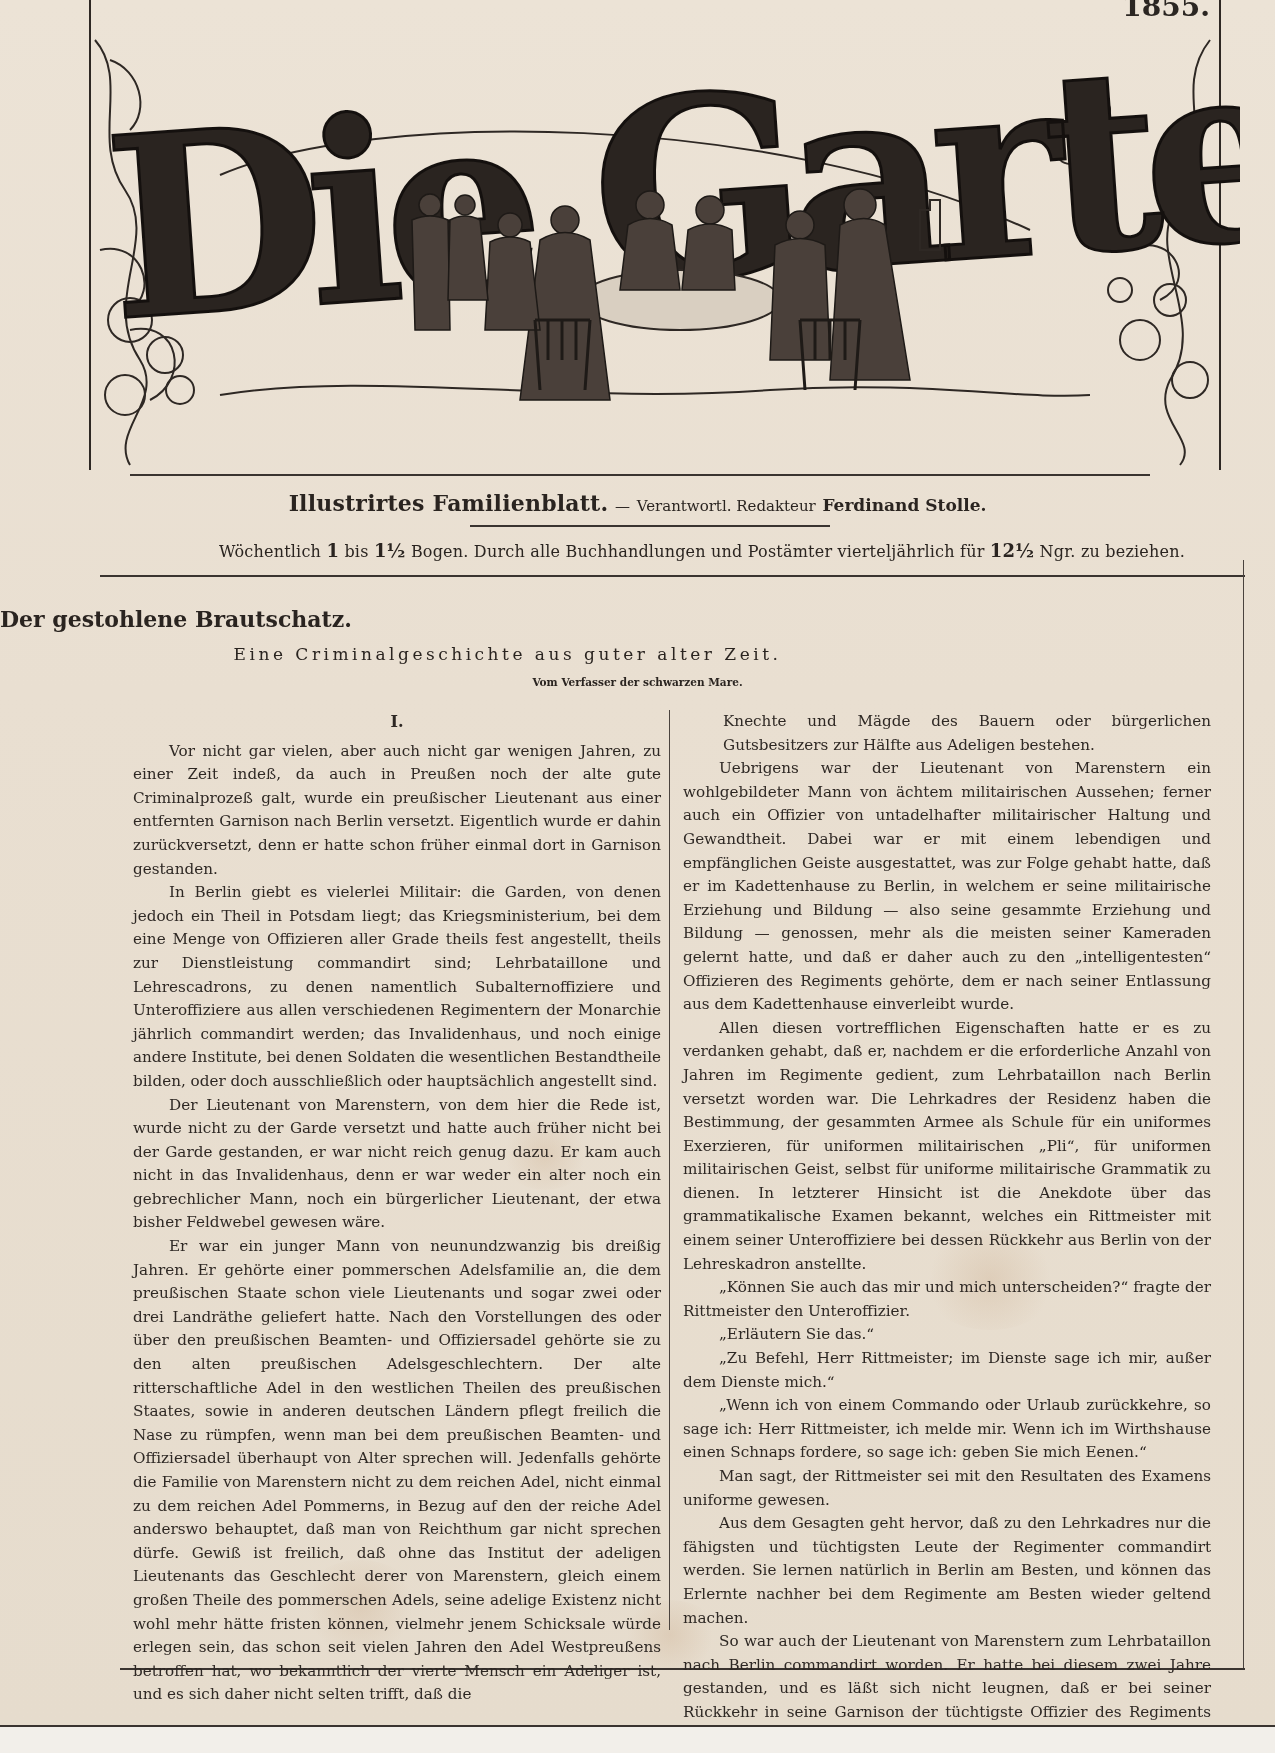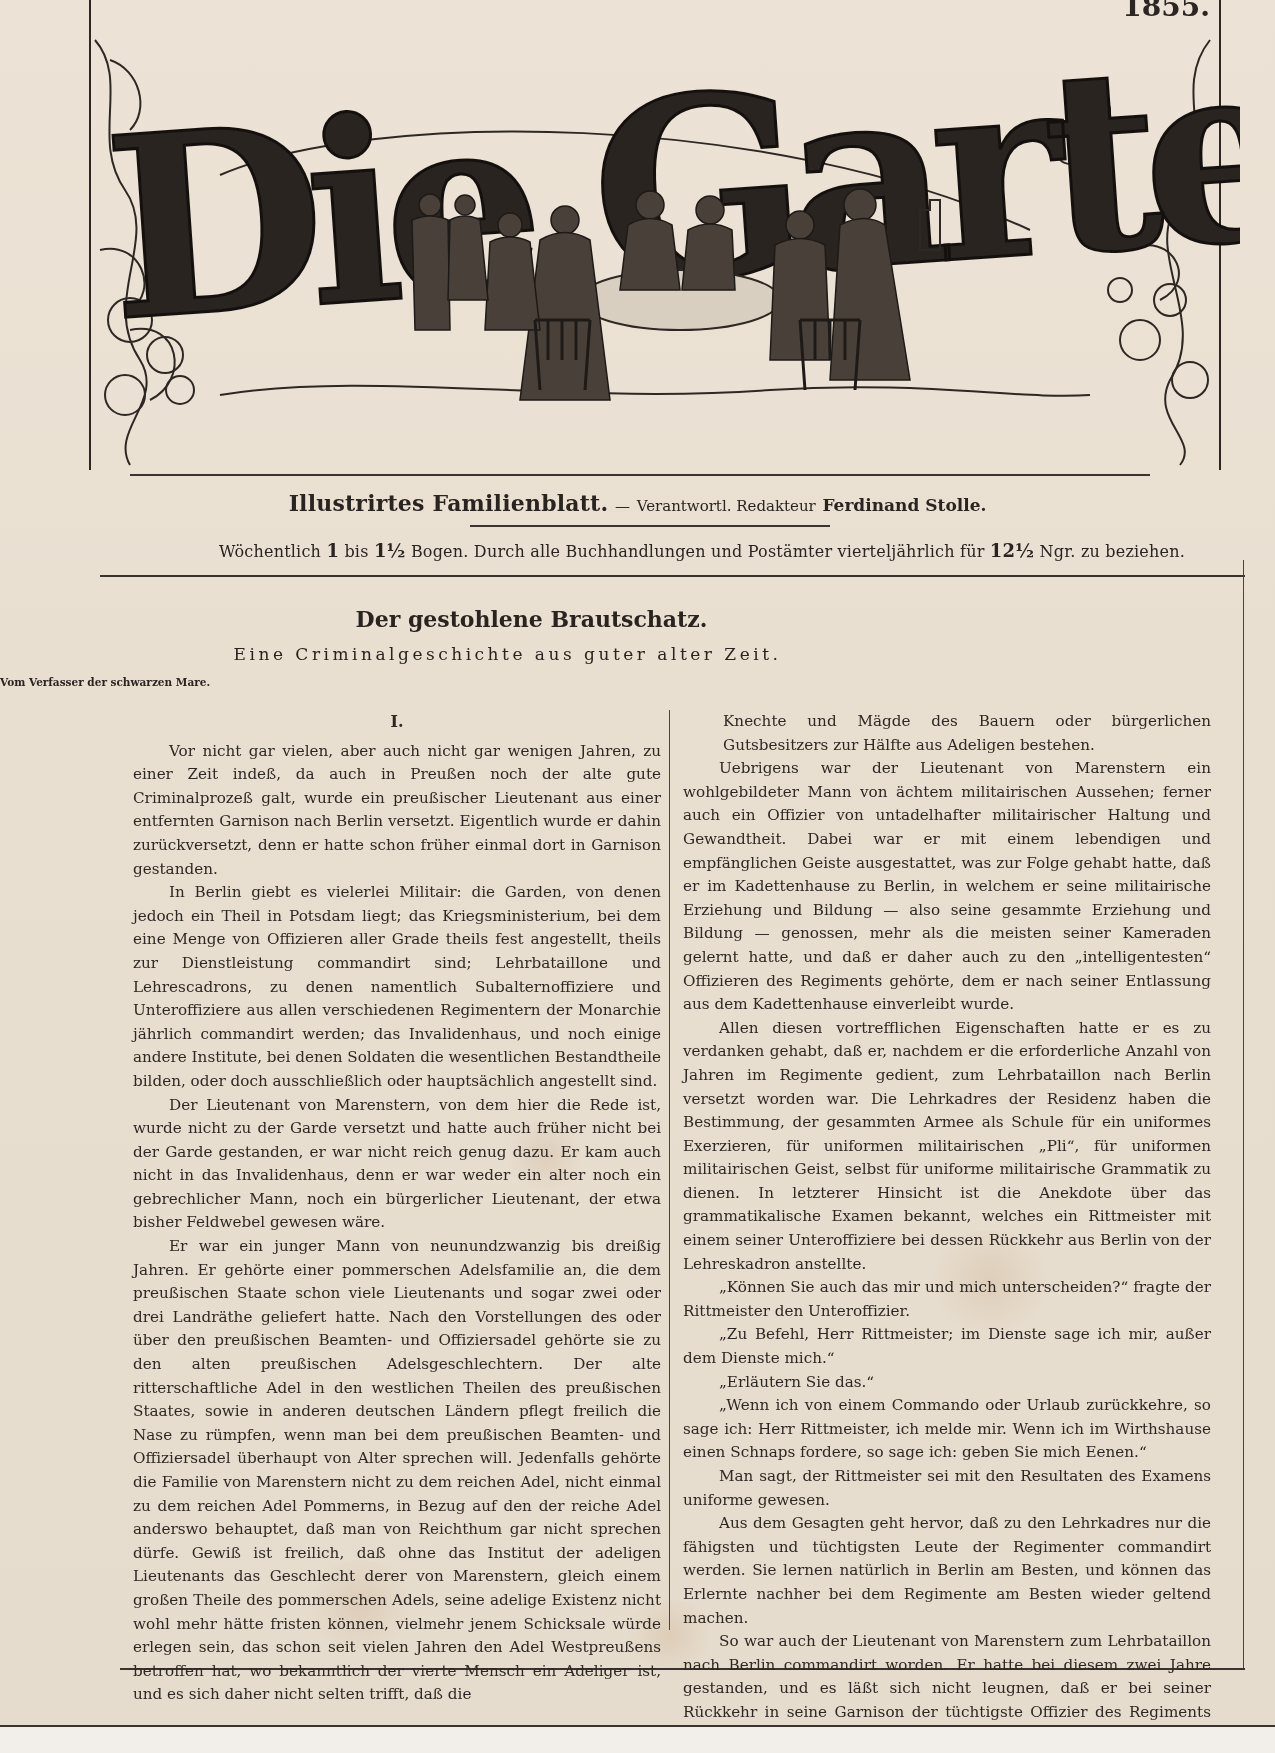--- a/index.html
+++ b/index.html
@@ -35,29 +35,29 @@
   .subtitle .name { font-weight: bold; font-size: 17px; }
   .subline {
     position: absolute; left: 125px; width: 1060px; top: 540px; text-align: right;
     font-size: 16px; color: #2a2420; letter-spacing: 0.2px;
   }
   .subline b { font-size: 18px; }
   .box-bottom { position: absolute; left: 120px; top: 1668px; width: 1125px; border-top: 2px solid #3a3430; }
   .box-right { position: absolute; left: 1243px; top: 560px; height: 1108px; border-left: 1px solid #4a433e; }
   .col-divider { position: absolute; left: 669px; top: 710px; height: 920px; border-left: 1px solid #4a433e; }
   .story-title {
-    position: absolute; left: 0; width: 1063px; top: 606px; text-align: center;
+    position: absolute; left: 0; width: 1063px; top: 606px; 
     font-size: 22px; font-weight: bold; color: #2a2420;
   }
   .story-sub {
     position: absolute; left: 0; width: 1015px; top: 644px; text-align: center;
     font-size: 17px; letter-spacing: 3.5px; color: #2a2420;
   }
   .story-author {
-    position: absolute; left: 0; width: 1275px; top: 676px; text-align: left;
+    position: absolute; left: 0; width: 1275px; top: 676px; text-align: center;
     font-size: 10.5px; font-weight: bold; color: #2a2420;
   }
   .col {
     position: absolute; top: 710px; width: 528px;
     font-family: "DejaVu Serif", serif; font-size: 15.2px; line-height: 23.6px;
     text-align: justify; color: #2e2824;
   }
   .col.left { left: 133px; }
   .col.right { left: 683px; }
   .section-num { text-align: center; font-weight: bold; font-size: 16px; margin-bottom: 6px; }
@@ -176,22 +176,22 @@
     <p>In Berlin giebt es vielerlei Militair: die Garden, von denen jedoch ein Theil in Potsdam liegt; das Kriegsministerium, bei dem eine Menge von Offizieren aller Grade theils fest angestellt, theils zur Dienstleistung commandirt sind; Lehrbataillone und Lehrescadrons, zu denen namentlich Subalternoffiziere und Unteroffiziere aus allen verschiedenen Regimentern der Monarchie jährlich commandirt werden; das Invalidenhaus, und noch einige andere Institute, bei denen Soldaten die wesentlichen Bestandtheile bilden, oder doch ausschließlich oder hauptsächlich angestellt sind.</p>
     <p>Der Lieutenant von Marenstern, von dem hier die Rede ist, wurde nicht zu der Garde versetzt und hatte auch früher nicht bei der Garde gestanden, er war nicht reich genug dazu. Er kam auch nicht in das Invalidenhaus, denn er war weder ein alter noch ein gebrechlicher Mann, noch ein bürgerlicher Lieutenant, der etwa bisher Feldwebel gewesen wäre.</p>
     <p>Er war ein junger Mann von neunundzwanzig bis dreißig Jahren. Er gehörte einer pommerschen Adelsfamilie an, die dem preußischen Staate schon viele Lieutenants und sogar zwei oder drei Landräthe geliefert hatte. Nach den Vorstellungen des oder über den preußischen Beamten- und Offiziersadel gehörte sie zu den alten preußischen Adelsgeschlechtern. Der alte ritterschaftliche Adel in den westlichen Theilen des preußischen Staates, sowie in anderen deutschen Ländern pflegt freilich die Nase zu rümpfen, wenn man bei dem preußischen Beamten- und Offiziersadel überhaupt von Alter sprechen will. Jedenfalls gehörte die Familie von Marenstern nicht zu dem reichen Adel, nicht einmal zu dem reichen Adel Pommerns, in Bezug auf den der reiche Adel anderswo behauptet, daß man von Reichthum gar nicht sprechen dürfe. Gewiß ist freilich, daß ohne das Institut der adeligen Lieutenants das Geschlecht derer von Marenstern, gleich einem großen Theile des pommerschen Adels, seine adelige Existenz nicht wohl mehr hätte fristen können, vielmehr jenem Schicksale würde erlegen sein, das schon seit vielen Jahren den Adel Westpreußens betroffen hat, wo bekanntlich der vierte Mensch ein Adeliger ist, und es sich daher nicht selten trifft, daß die</p>
   </div>
 
   <div class="col right">
     <p class="noindent">Knechte und Mägde des Bauern oder bürgerlichen Gutsbesitzers zur Hälfte aus Adeligen bestehen.</p>
     <p>Uebrigens war der Lieutenant von Marenstern ein wohlgebildeter Mann von ächtem militairischen Aussehen; ferner auch ein Offizier von untadelhafter militairischer Haltung und Gewandtheit. Dabei war er mit einem lebendigen und empfänglichen Geiste ausgestattet, was zur Folge gehabt hatte, daß er im Kadettenhause zu Berlin, in welchem er seine militairische Erziehung und Bildung — also seine gesammte Erziehung und Bildung — genossen, mehr als die meisten seiner Kameraden gelernt hatte, und daß er daher auch zu den „intelligentesten“ Offizieren des Regiments gehörte, dem er nach seiner Entlassung aus dem Kadettenhause einverleibt wurde.</p>
     <p>Allen diesen vortrefflichen Eigenschaften hatte er es zu verdanken gehabt, daß er, nachdem er die erforderliche Anzahl von Jahren im Regimente gedient, zum Lehrbataillon nach Berlin versetzt worden war. Die Lehrkadres der Residenz haben die Bestimmung, der gesammten Armee als Schule für ein uniformes Exerzieren, für uniformen militairischen „Pli“, für uniformen militairischen Geist, selbst für uniforme militairische Grammatik zu dienen. In letzterer Hinsicht ist die Anekdote über das grammatikalische Examen bekannt, welches ein Rittmeister mit einem seiner Unteroffiziere bei dessen Rückkehr aus Berlin von der Lehreskadron anstellte.</p>
     <p>„Können Sie auch das mir und mich unterscheiden?“ fragte der Rittmeister den Unteroffizier.</p>
+    <p>„Erläutern Sie das.“</p>
     <p>„Zu Befehl, Herr Rittmeister; im Dienste sage ich mir, außer dem Dienste mich.“</p>
-    <p>„Erläutern Sie das.“</p>
     <p>„Wenn ich von einem Commando oder Urlaub zurückkehre, so sage ich: Herr Rittmeister, ich melde mir. Wenn ich im Wirthshause einen Schnaps fordere, so sage ich: geben Sie mich Eenen.“</p>
     <p>Man sagt, der Rittmeister sei mit den Resultaten des Examens uniforme gewesen.</p>
     <p>Aus dem Gesagten geht hervor, daß zu den Lehrkadres nur die fähigsten und tüchtigsten Leute der Regimenter commandirt werden. Sie lernen natürlich in Berlin am Besten, und können das Erlernte nachher bei dem Regimente am Besten wieder geltend machen.</p>
     <p>So war auch der Lieutenant von Marenstern zum Lehrbataillon nach Berlin commandirt worden. Er hatte bei diesem zwei Jahre gestanden, und es läßt sich nicht leugnen, daß er bei seiner Rückkehr in seine Garnison der tüchtigste Offizier des Regiments war. Man war überzeugt, daß er künftig noch der ganzen preußischen Armee zur Zierde gereichen werde.</p>
   </div>
 </div>
 
 <div class="bottom-strip"></div>
 
 </body></html>

